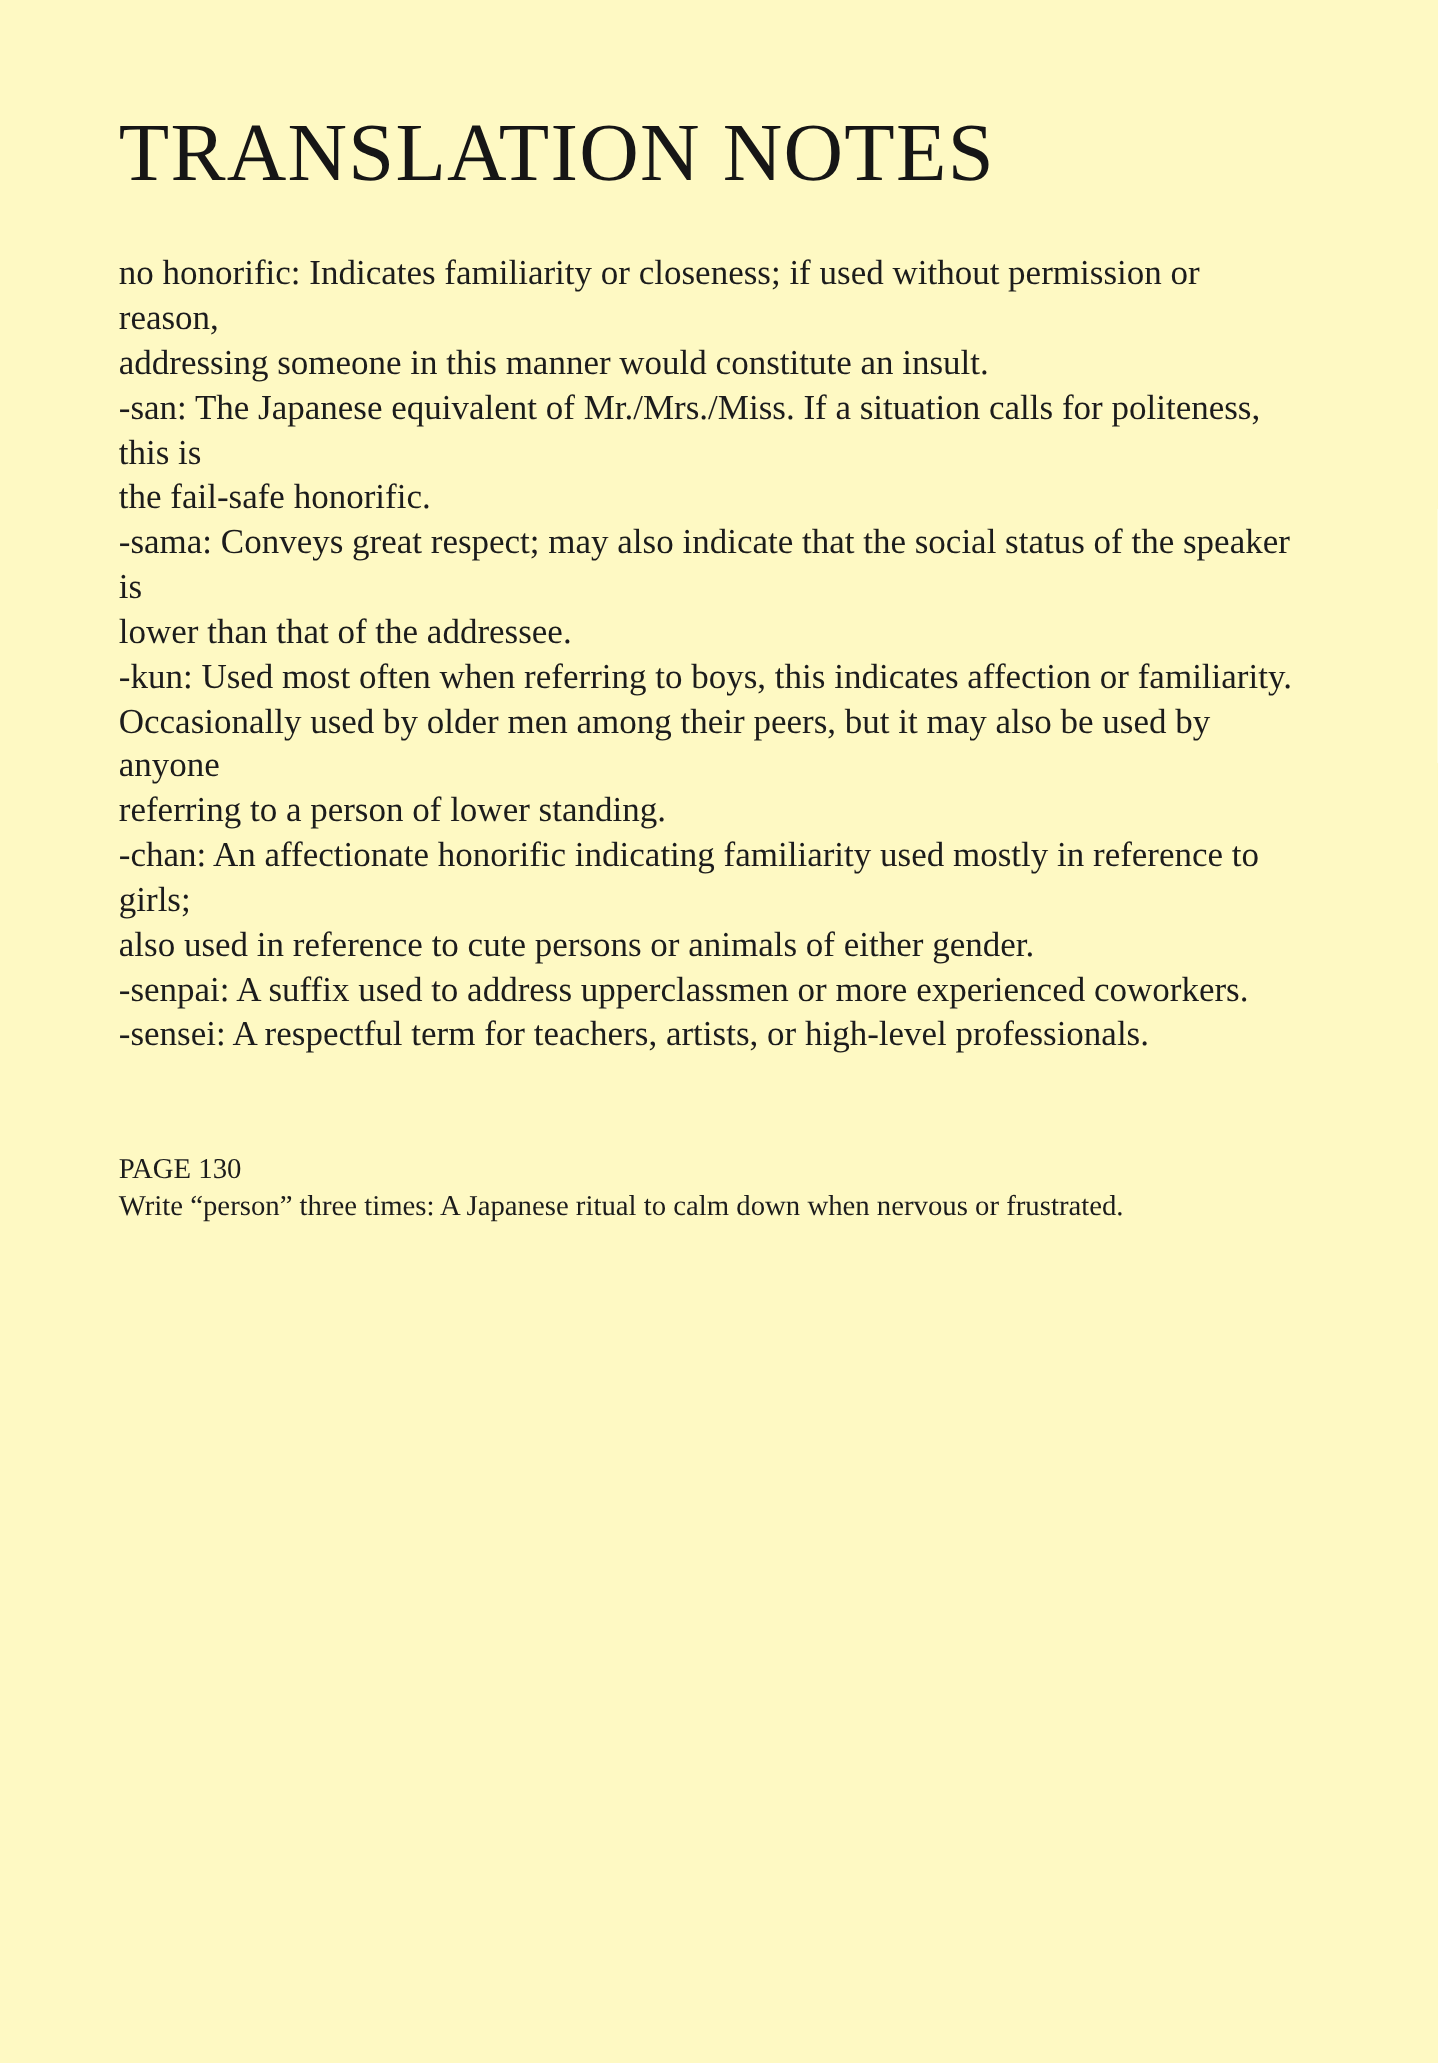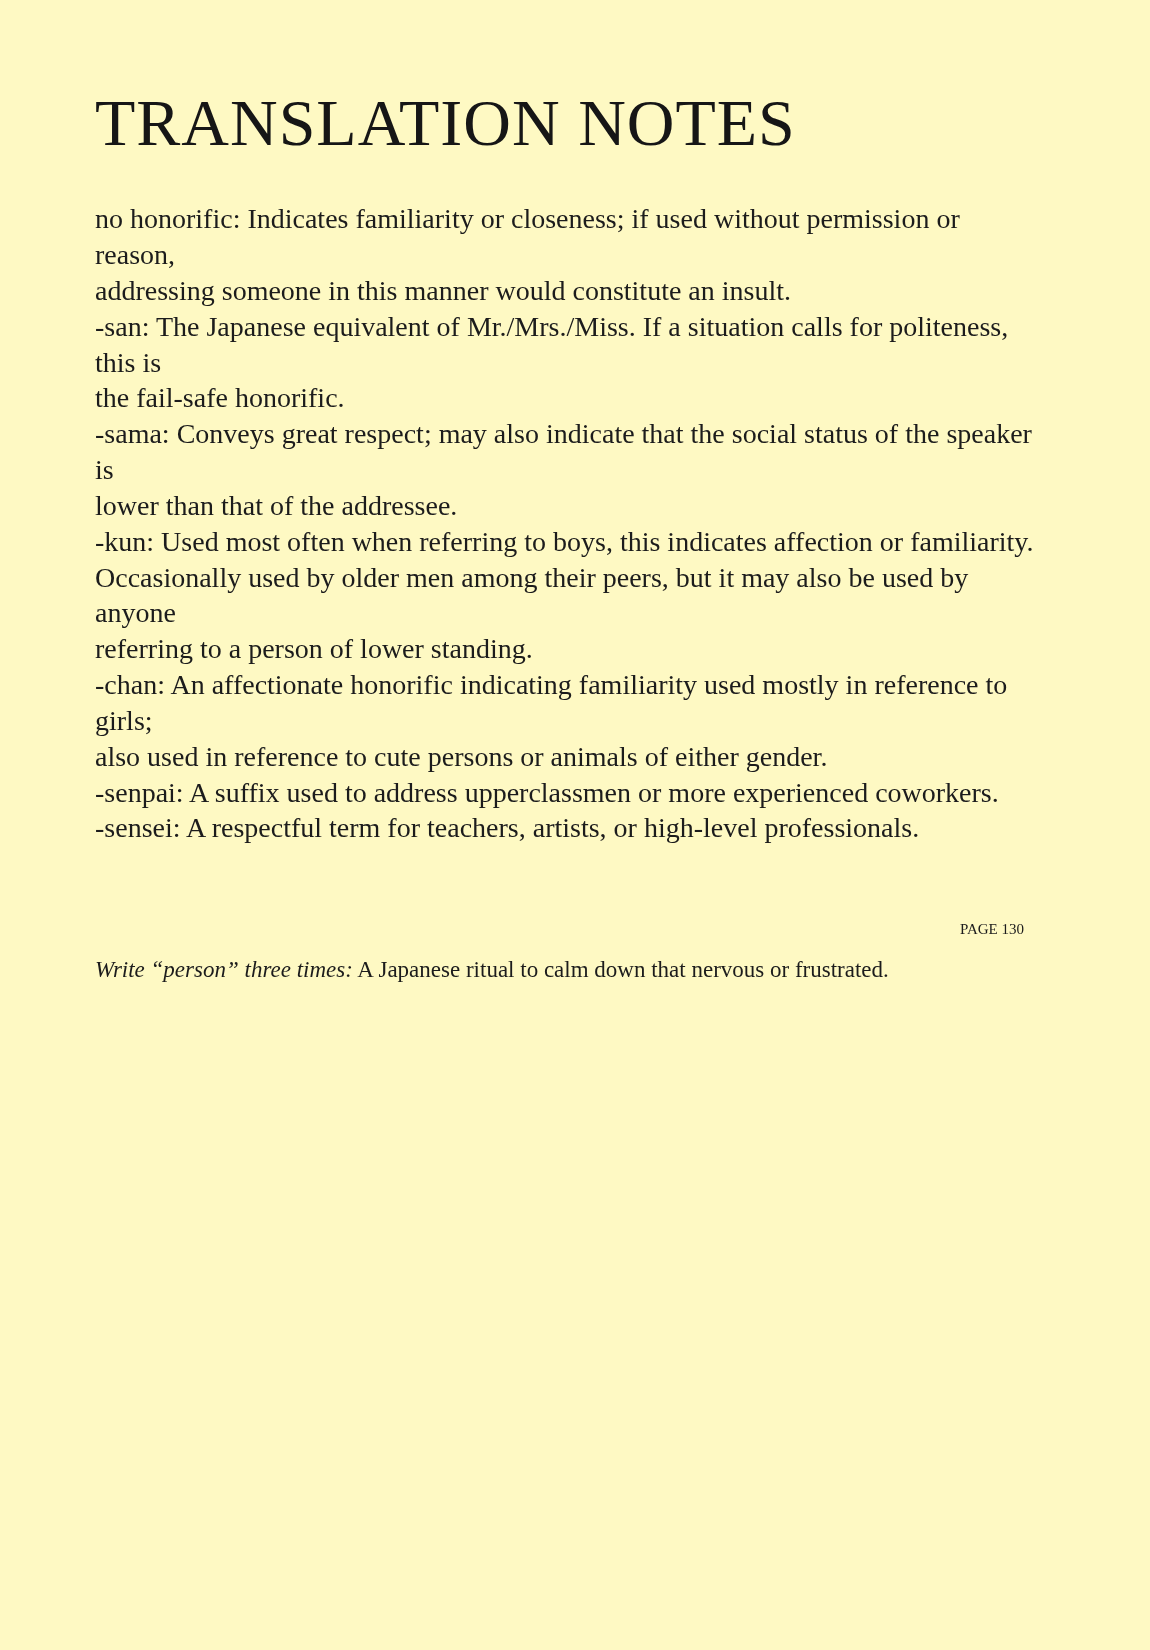--- a/index.html
+++ b/index.html
@@ -40,32 +40,30 @@
   .honorifics-body {
     font-size: 28px;
     line-height: 1.28;
     margin: 0;
     white-space: pre-line;
   }
   .page-note {
     margin-top: 74px;
   }
   .page-note-label {
-    font-size: 15px;
+    font-size: 23px;
     line-height: 1.28;
-    margin: 16px;
-    text-align: right;
+    margin: 0;
   }
   .page-note-line {
     font-size: 23px;
     line-height: 1.28;
     margin: 0;
   }
   .italic-term {
-    font-style: italic;
   }
 </style>
 </head>
 <body>
 
 <div class="page">
   <div class="content">
     <h1 class="title">TRANSLATION NOTES</h1>
 
     <section>
@@ -80,17 +78,17 @@
 referring to a person of lower standing.
 -chan: An affectionate honorific indicating familiarity used mostly in reference to girls;
 also used in reference to cute persons or animals of either gender.
 -senpai: A suffix used to address upperclassmen or more experienced coworkers.
 -sensei: A respectful term for teachers, artists, or high-level professionals.</p>
     </section>
 
     <section class="page-note">
       <p class="page-note-label">PAGE 130</p>
       <p class="page-note-line">
-        <span class="italic-term">Write “person” three times:</span><span> A Japanese ritual to calm down that nervous or frustrated.</span>
+        <span class="italic-term">Write “person” three times:</span><span> A Japanese ritual to calm down when nervous or frustrated.</span>
       </p>
     </section>
   </div>
 </div>
 
 </body></html>

